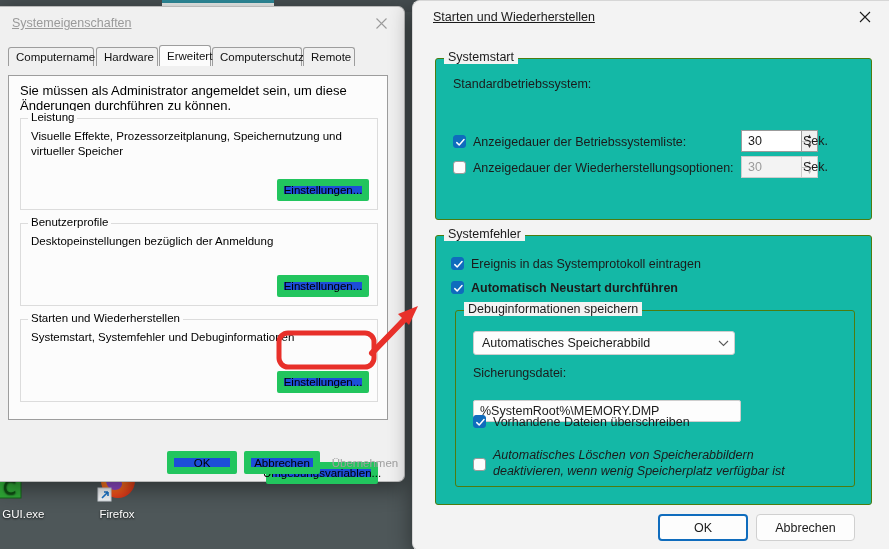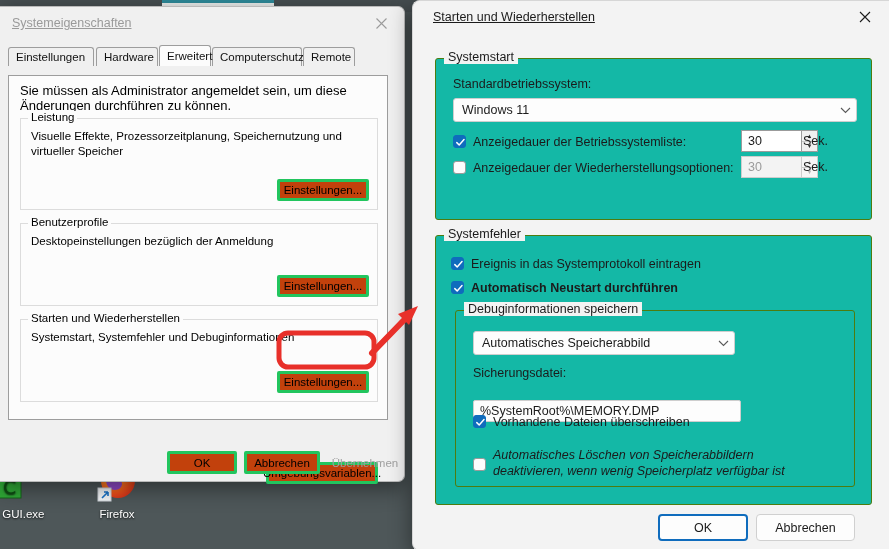--- a/index.html
+++ b/index.html
@@ -36,21 +36,21 @@
   .tab{position:absolute;top:2px;height:19px;padding:0 7px;font-size:11.5px;color:#111;
        background:#f0f0f0;border:1px solid #9d9d9d;border-bottom:none;
        border-radius:3px 3px 0 0;display:flex;align-items:center;box-sizing:border-box;}
   .tab.active{top:0;height:21px;background:#fcfcfc;z-index:5;font-weight:normal;}
   .tabpage{position:absolute;left:8px;top:68px;width:380px;height:345px;background:#fcfcfc;
            border:1px solid #9d9d9d;box-sizing:border-box;}
   .tp-intro{position:absolute;left:11px;top:7px;width:352px;font-size:13px;color:#000;line-height:15px;}
   .groupbox{position:absolute;border:1px solid #dcdcdc;box-sizing:border-box;}
   .gb-legend{position:absolute;top:-8px;left:7px;background:#fcfcfc;padding:0 3px;font-size:11.5px;color:#000;}
   .gb-text{position:absolute;font-size:11.5px;color:#000;line-height:15px;}
-  .w32btn{position:absolute;border:3px solid #22c55e;background:#c2410c;border-radius:2px;
+  .w32btn{position:absolute;border:7px solid #22c55e;background:#1d4ed8;border-radius:2px;
           font-size:11.5px;color:#000;display:flex;align-items:center;justify-content:center;
           box-sizing:border-box;font-family:"Liberation Sans",sans-serif;}
   .w32btn.disabled{color:#a0a0a0;background:#f4f4f4;border-color:#cfcfcf;}
 
   
   #startrec{left:412px;top:0;width:477px;height:549px;background:#f3f3f3;
             border:1px solid #d6d6d6;border-radius:8px 0 0 8px;border-right:none;}
   #startrec .titlebar{background:#f3f3f3;border-radius:8px 0 0 0;}
   #startrec .titlebar .title{color:#1b1b1b;font-size:12.5px;padding-left:20px;}
   #startrec .titlebar .closebtn{color:#1b1b1b;margin-right:2px;}
@@ -139,21 +139,21 @@
     <div class="title">Systemeigenschaften</div>
     <div class="closebtn">
       <svg width="11" height="11" viewBox="0 0 11 11">
           <path d="M0.5 0.5 L10.5 10.5 M10.5 0.5 L0.5 10.5" stroke="#9b9b9b" stroke-width="1.1" fill="none"></path>
         </svg>
     </div>
   </div>
 
   <div class="tabstrip">
     <div class="tab" style="left:0px;width:86px;">
-        <span>Einstellungen</span>
+        <span>Computername</span>
       </div>
     <div class="tab" style="left:88px;width:62px;">
         <span>Hardware</span>
       </div>
     <div class="tab active" style="left:151px;width:52px;">
         <span>Erweitert</span>
       </div>
     <div class="tab" style="left:204px;width:90px;">
         <span>Computerschutz</span>
       </div>
@@ -199,28 +199,20 @@
           <path d="M1 1 L11 11 M11 1 L1 11" stroke="#1b1b1b" stroke-width="1.1" fill="none"></path>
         </svg>
     </div>
   </div>
 
   <div class="w11group" style="left:22px;top:57px;width:437px;height:162px;">
     <span class="w11legend">Systemstart</span>
 
     <span class="w11label" style="left:17px;top:17px;">Standardbetriebssystem:</span>
 
-    <div class="w11combo" style="left:17px;top:39px;width:404px;">
-      <span class="val">Windows 11</span>
-      <span class="chev">
-        <svg width="11" height="7" viewBox="0 0 11 7">
-            <path d="M1 1 L5.5 5.5 L10 1" stroke="#5a5a5a" stroke-width="1.1" fill="none"></path>
-          </svg>
-      </span>
-    </div>
 
     <div class="cbrow" style="left:17px;top:75px;width:300px;">
       <span class="cbox on">
         <svg width="11" height="11" viewBox="0 0 11 11">
             <path d="M1.8 5.6 L4.2 8 L9 2.6" stroke="#ffffff" stroke-width="1.5" fill="none" stroke-linecap="round" stroke-linejoin="round"></path>
           </svg>
       </span>
       <span>Anzeigedauer der Betriebssystemliste:</span>
     </div>
     <div class="spinwrap" style="left:305px;top:71px;">

